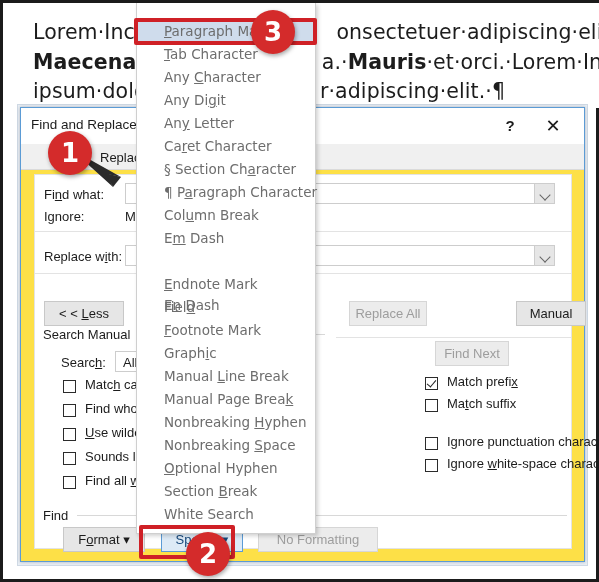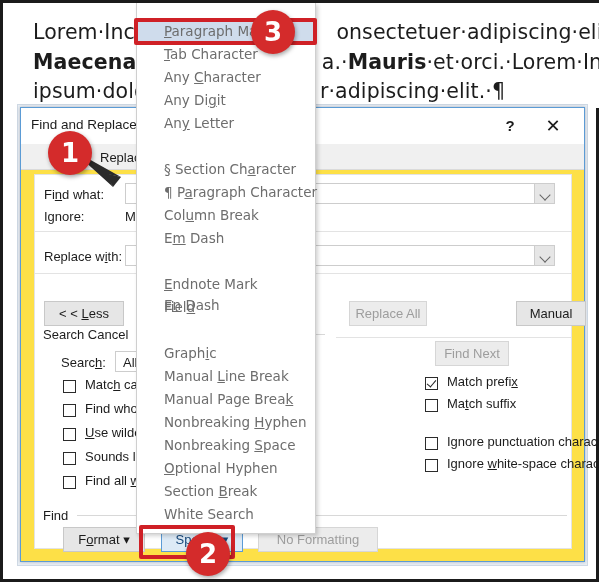--- a/index.html
+++ b/index.html
@@ -142,21 +142,21 @@
         <div class="combo-btn"></div>
       </div>
       <div class="sep" style="left:0;top:98px;width:536px;"></div>
 
       <div class="btn" style="left:9px;top:126px;width:80px;">&lt; &lt;  <u>L</u>ess</div>
       <div class="btn disabled" style="left:314px;top:126px;width:78px;">Replace All</div>
       <div class="btn disabled" style="left:400px;top:126px;width:74px;margin-top:40px;">Find Next</div>
       <div class="btn" style="left:481px;top:126px;width:70px;">Manual</div>
       <div class="sep" style="left:301px;top:162px;width:235px;"></div>
 
-      <div class="grp-title" style="left:8px;top:152px;">Search Cancel</div>
+      <div class="grp-title" style="left:8px;top:152px;">Search Manual</div>
       <div class="grp-line" style="left:110px;top:159px;width:180px;"></div>
 
       <div class="lbl" style="left:26px;top:180px;">Searc<u>h</u>:</div>
       <div class="field" style="left:80px;top:176px;width:110px;"></div>
       <div class="lbl" style="left:88px;top:180px;">All</div>
 
       <div class="cb" style="left:28px;top:205px;"></div>
       <div class="cbl" style="left:50px;top:202px;">Matc<u>h</u> case</div>
 
       <div class="cb" style="left:28px;top:229px;"></div>
@@ -191,27 +191,29 @@
       <div class="btn disabled" style="left:223px;top:352px;width:120px;">No Formatting</div>
     </div>
   </div>
 
   <div class="menu">
     <div class="mi sel" style="top:17px;"><u>P</u>aragraph Mark</div>
     <div class="mi" style="top:40px;"><u>T</u>ab Character</div>
     <div class="mi" style="top:63px;">Any <u>C</u>haracter</div>
     <div class="mi" style="top:86px;">Any Di<u>g</u>it</div>
     <div class="mi" style="top:109px;">An<u>y</u> Letter</div>
+    <div class="mi" style="top:132px;">Ca<u>r</u>et Character</div>
     <div class="mi" style="top:155px;">§ Section Ch<u>a</u>racter</div>
     <div class="mi" style="top:178px;">¶ P<u>a</u>ragraph Character</div>
     <div class="mi" style="top:201px;">Col<u>u</u>mn Break</div>
     <div class="mi" style="top:224px;">E<u>m</u> Dash</div>
     <div class="mi" style="top:247px;margin-top:44px;">E<u>n</u> Dash</div>
     <div class="mi" style="top:270px;"><u>E</u>ndnote Mark</div>
     <div class="mi" style="top:293px;">Fiel<u>d</u></div>
+    <div class="mi" style="top:316px;"><u>F</u>ootnote Mark</div>
     <div class="mi" style="top:339px;">Graph<u>i</u>c</div>
     <div class="mi" style="top:362px;">Manual <u>L</u>ine Break</div>
     <div class="mi" style="top:385px;">Manual Page Brea<u>k</u></div>
     <div class="mi" style="top:408px;">Nonbreaking <u>H</u>yphen</div>
     <div class="mi" style="top:431px;">Nonbreaking <u>S</u>pace</div>
     <div class="mi" style="top:454px;"><u>O</u>ptional Hyphen</div>
     <div class="mi" style="top:477px;">Section <u>B</u>reak</div>
     <div class="mi" style="top:500px;">White Search</div>
   </div>
 

